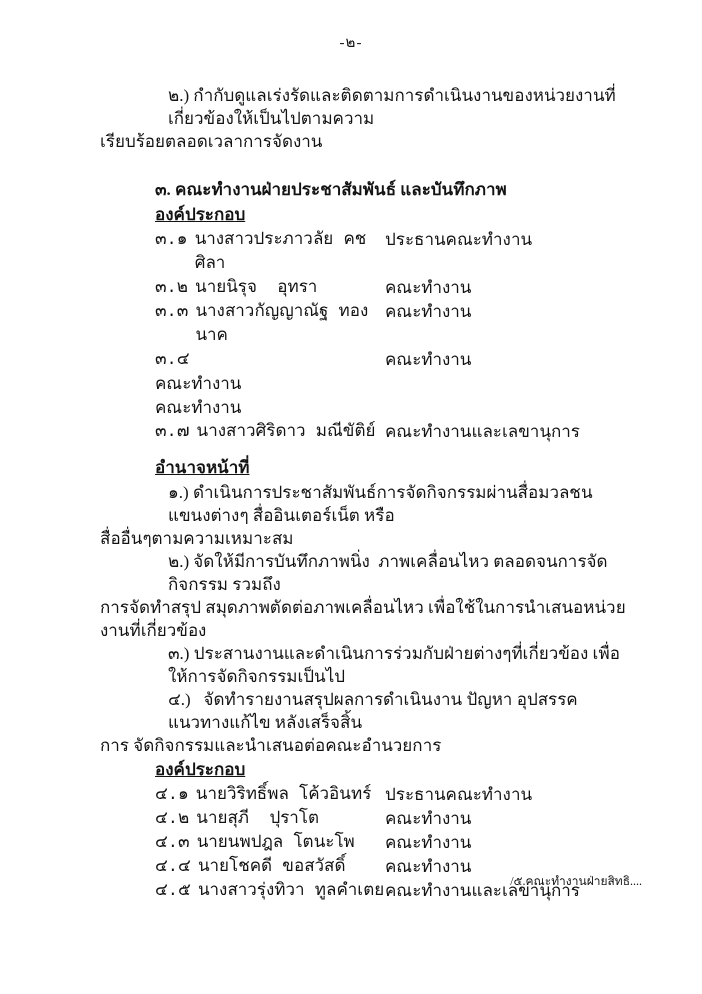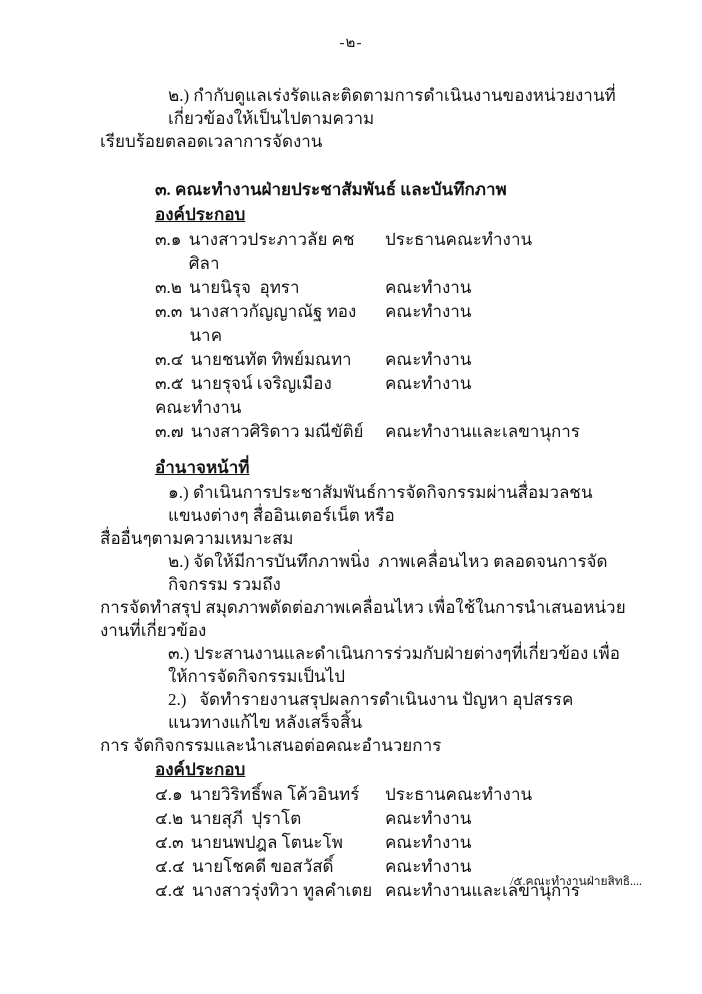--- a/index.html
+++ b/index.html
@@ -30,21 +30,21 @@
     padding-left:55px;line-height:25px;display:block;width:max-content;
     margin-left:0;
   }
   .duties-heading{
     font-weight:bold;padding-left:55px;line-height:25px;
     width:max-content;
   }
   .duties-heading.underlined{text-decoration:underline;text-align:center;}
   .members{margin-top:1px;}
   .member-row{display:flex;padding-left:55px;line-height:24px;white-space:pre-wrap;}
-  .m-id{width:230px;display:flex;flex:0 0 230px;}
+  .m-id{width:230px;display:flex;flex:0 0 230px;font-family:Liberation Mono, monospace;}
   .m-no{margin-right:7px;}
   .m-role{flex:1;}
   .sec3-title{margin-top:24px;}
   .sec3-duties-heading{margin-top:11px;}
   .sec4-title{margin-top:16px;}
   .duties{margin-top:1px;}
   .footer-note{
     position:absolute;top:871px;right:60px;
     font-size:12px;white-space:pre-wrap;
   }
@@ -79,26 +79,25 @@
             <span class="m-id"><span class="m-no">๓.๒</span><span class="m-name">นายนิรุจ  อุทรา</span></span>
             <span class="m-role">คณะทำงาน</span>
           </div>
 
           <div class="member-row">
             <span class="m-id"><span class="m-no">๓.๓</span><span class="m-name">นางสาวกัญญาณัฐ ทองนาค</span></span>
             <span class="m-role">คณะทำงาน</span>
           </div>
 
           <div class="member-row">
-            <span class="m-id"><span class="m-no">๓.๔</span><span class="m-name">นายชนทัต ทิพย์มณทา</span></span>
+            <span class="m-id"><span class="m-no">๓.๔</span></span>
             <span class="m-role">คณะทำงาน</span>
           </div>
 
           <div class="member-row">
-            <span class="m-id"><span class="m-no">๓.๕</span><span class="m-name">นายรุจน์ เจริญเมือง</span></span>
             <span class="m-role">คณะทำงาน</span>
           </div>
 
           <div class="member-row">
             <span class="m-role">คณะทำงาน</span>
           </div>
 
           <div class="member-row">
             <span class="m-id"><span class="m-no">๓.๗</span><span class="m-name">นางสาวศิริดาว มณีขัติย์</span></span>
             <span class="m-role">คณะทำงานและเลขานุการ</span>
@@ -111,21 +110,21 @@
 
           <div class="line">สื่ออื่นๆตามความเหมาะสม</div>
 
           <div class="line indent">๒.) จัดให้มีการบันทึกภาพนิ่ง  ภาพเคลื่อนไหว ตลอดจนการจัดกิจกรรม รวมถึง</div>
 
           <div class="line">การจัดทำสรุป สมุดภาพตัดต่อภาพเคลื่อนไหว เพื่อใช้ในการนำเสนอหน่วยงานที่เกี่ยวข้อง</div>
 
           <div class="line indent">๓.) ประสานงานและดำเนินการร่วมกับฝ่ายต่างๆที่เกี่ยวข้อง เพื่อให้การจัดกิจกรรมเป็นไป</div>
 
 
-          <div class="line indent">2.)   จัดทำรายงานสรุปผลการดำเนินงาน ปัญหา อุปสรรค แนวทางแก้ไข หลังเสร็จสิ้น</div>
+          <div class="line indent">๔.)   จัดทำรายงานสรุปผลการดำเนินงาน ปัญหา อุปสรรค แนวทางแก้ไข หลังเสร็จสิ้น</div>
 
           <div class="line">การ จัดกิจกรรมและนำเสนอต่อคณะอำนวยการ</div>
         </div>
     </div>
 
     <div>
       <div class="comp-heading">องค์ประกอบ</div>
       <div class="members">
 
           <div class="member-row">

